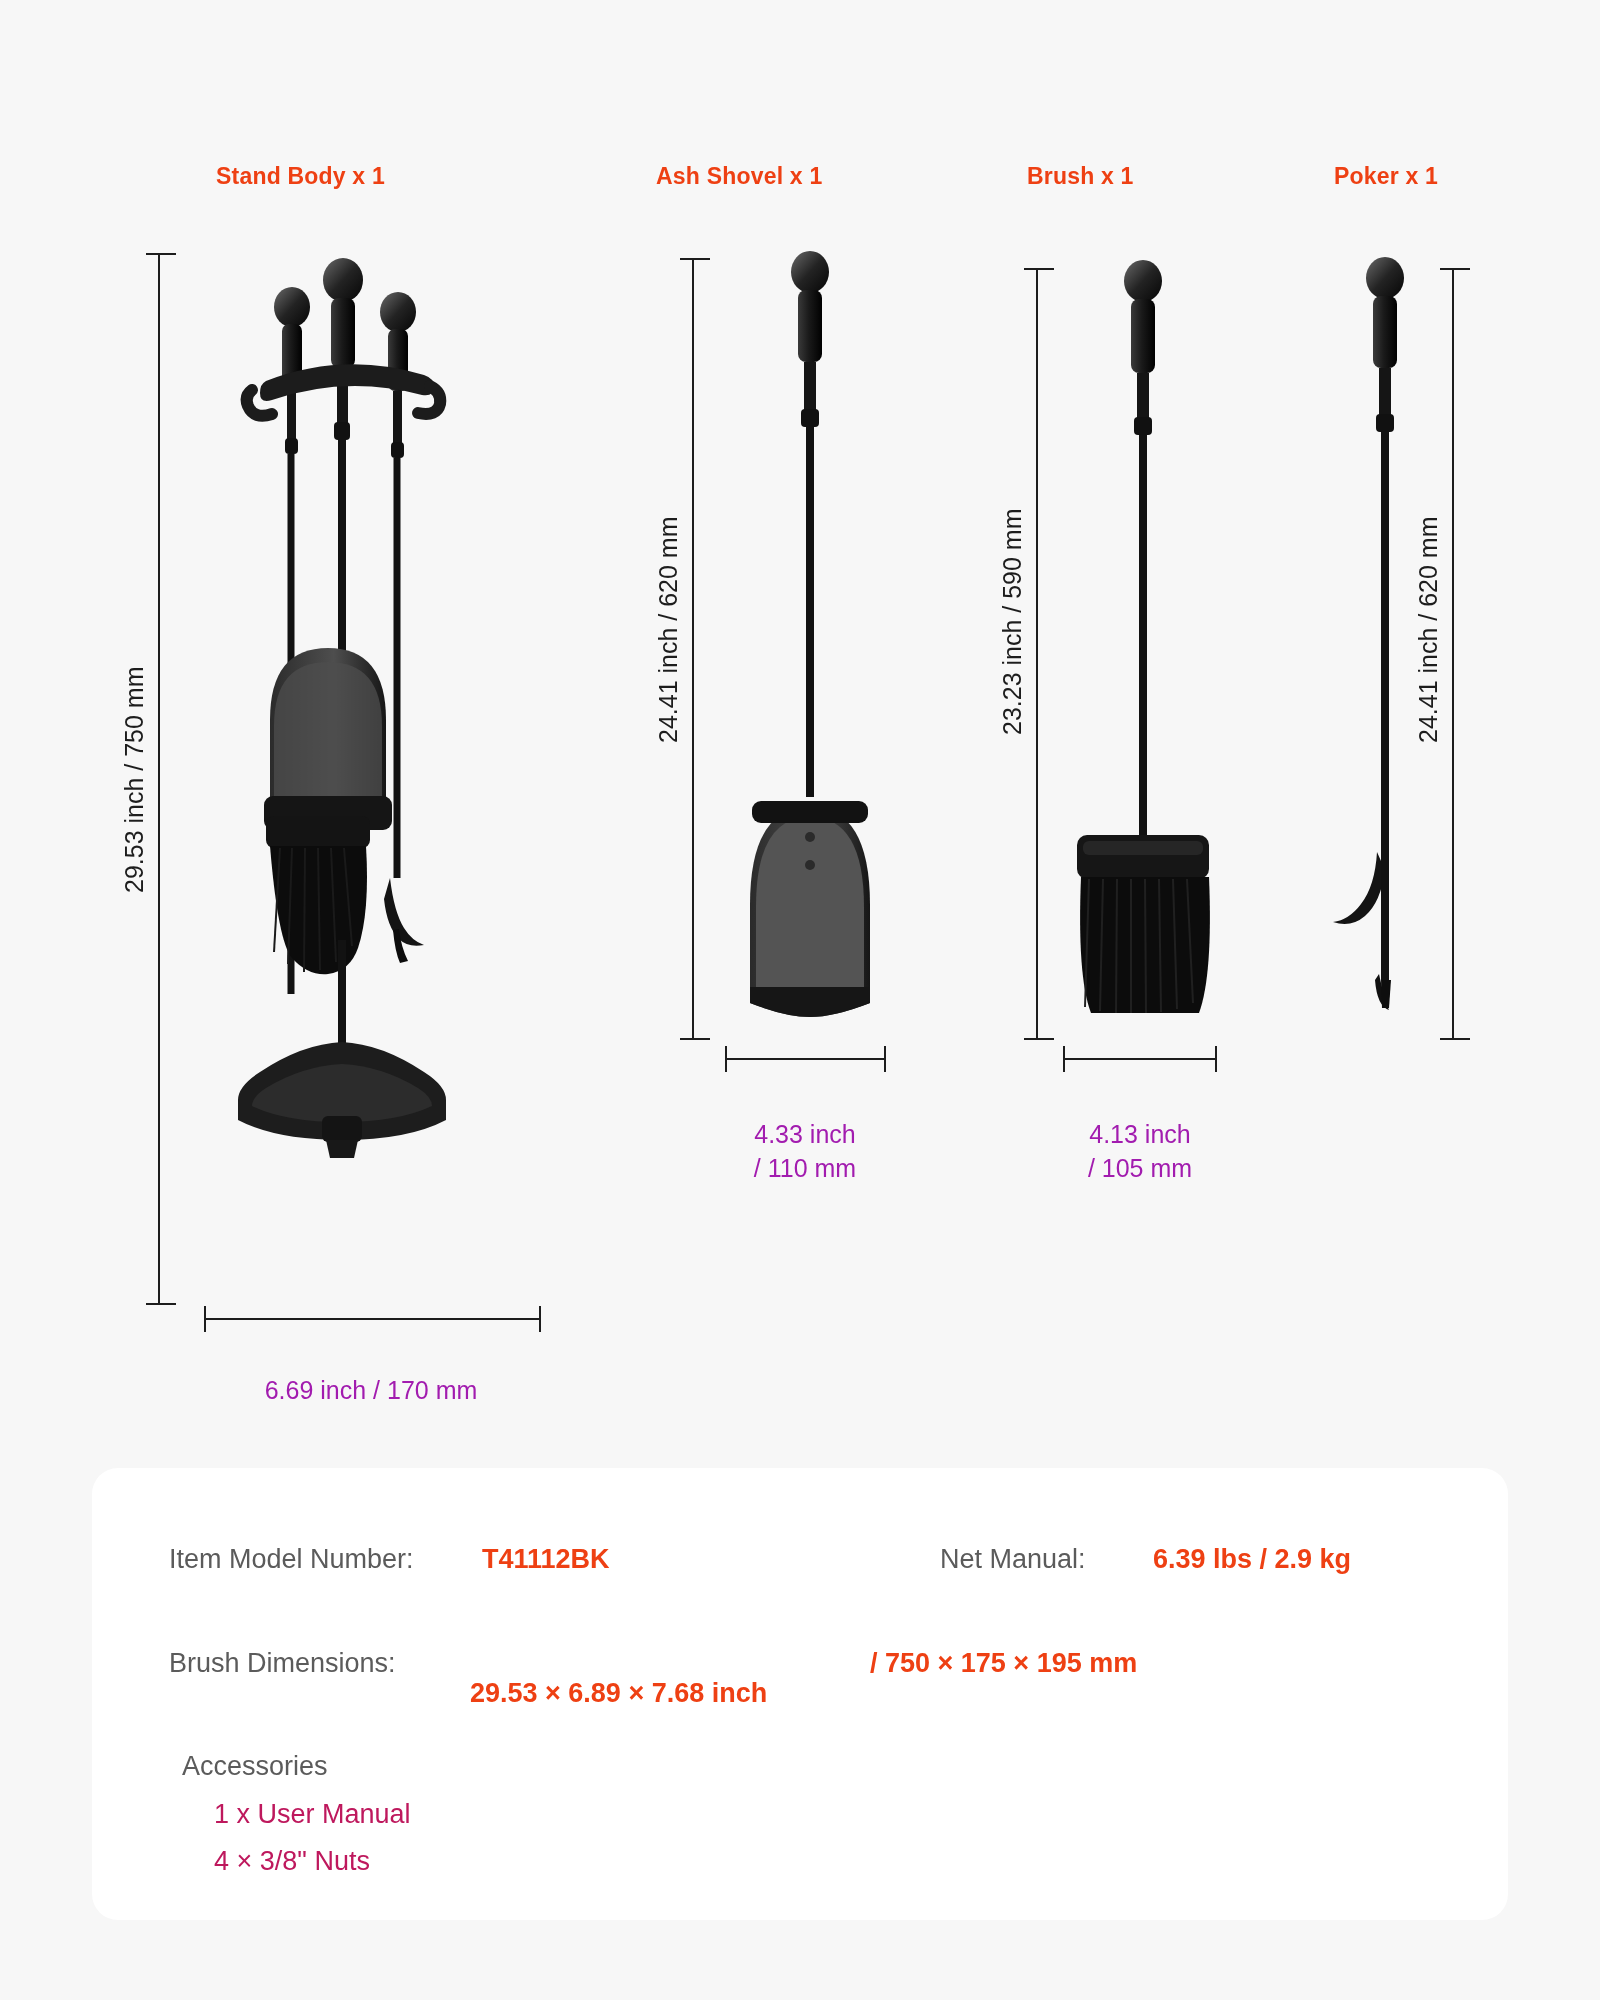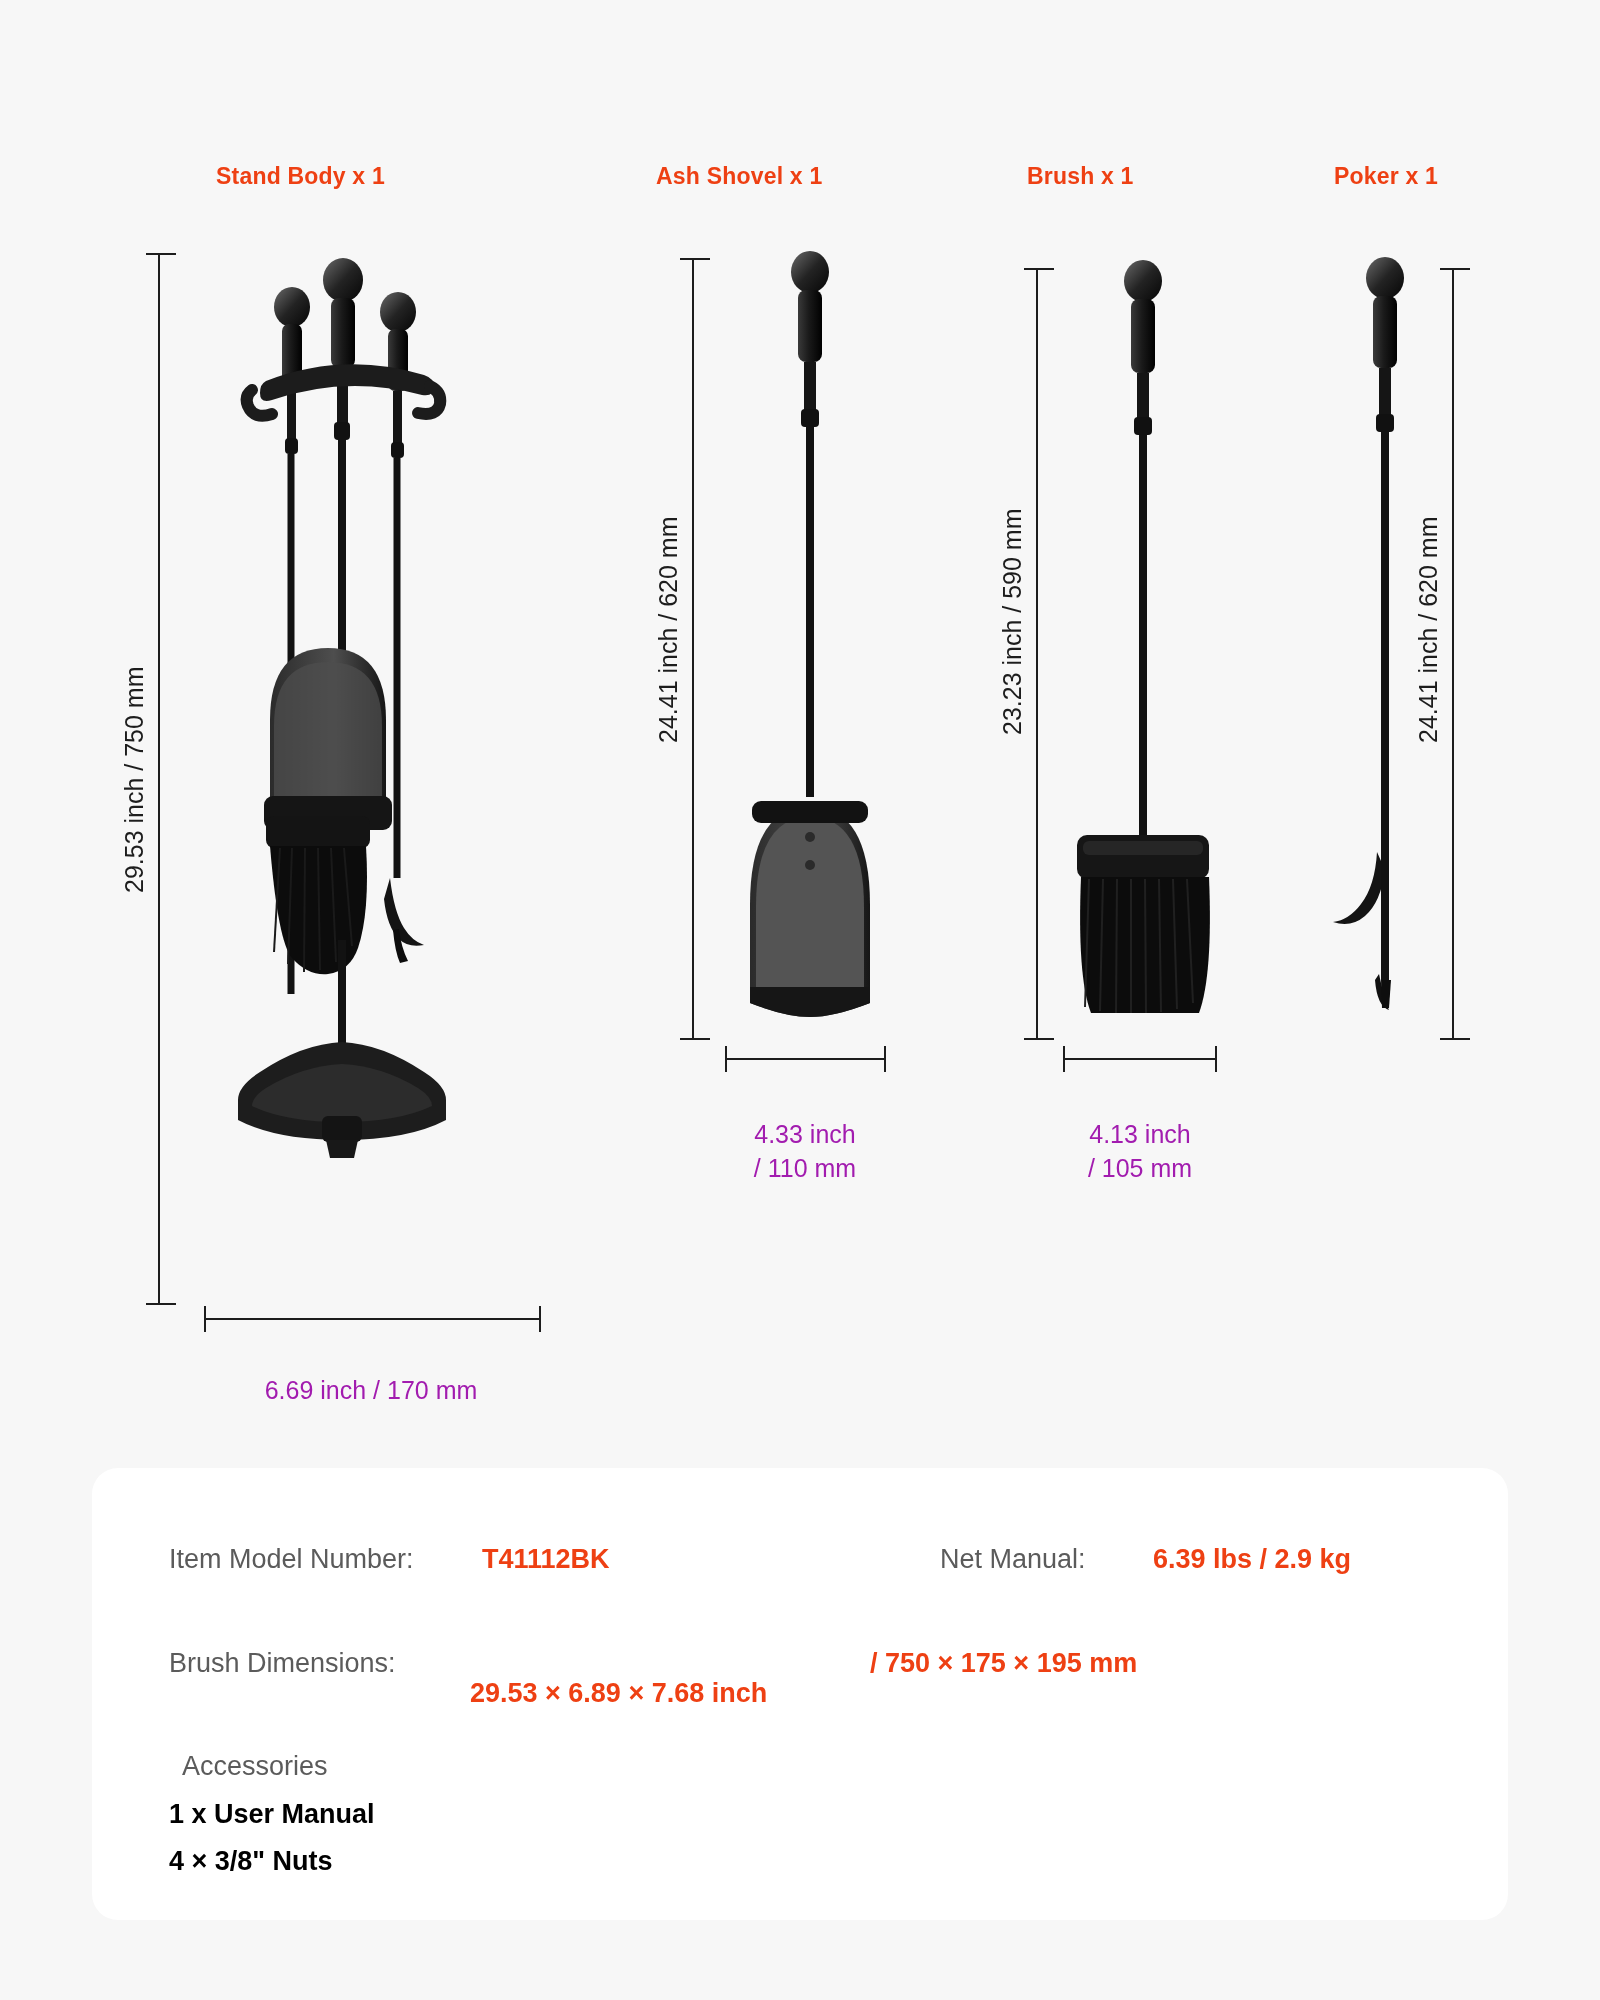--- a/index.html
+++ b/index.html
@@ -98,24 +98,25 @@
     white-space: nowrap;
   }
   .acc-head {
     position: absolute;
     color: #5b5b5b;
     font-size: 27px;
     white-space: nowrap;
   }
   .acc-item {
     position: absolute;
-    color: #000000;
+    color: #be185d;
     font-size: 27px;
-    font-weight: bold;
-    white-space: nowrap;
+    font-weight: normal;
+    white-space: nowrap;
+    margin-left: 45px;
   }
 
   svg { display: block; }
   .art { position: absolute; }
 </style>
 </head>
 <body>
 
 <div class="page">
 

